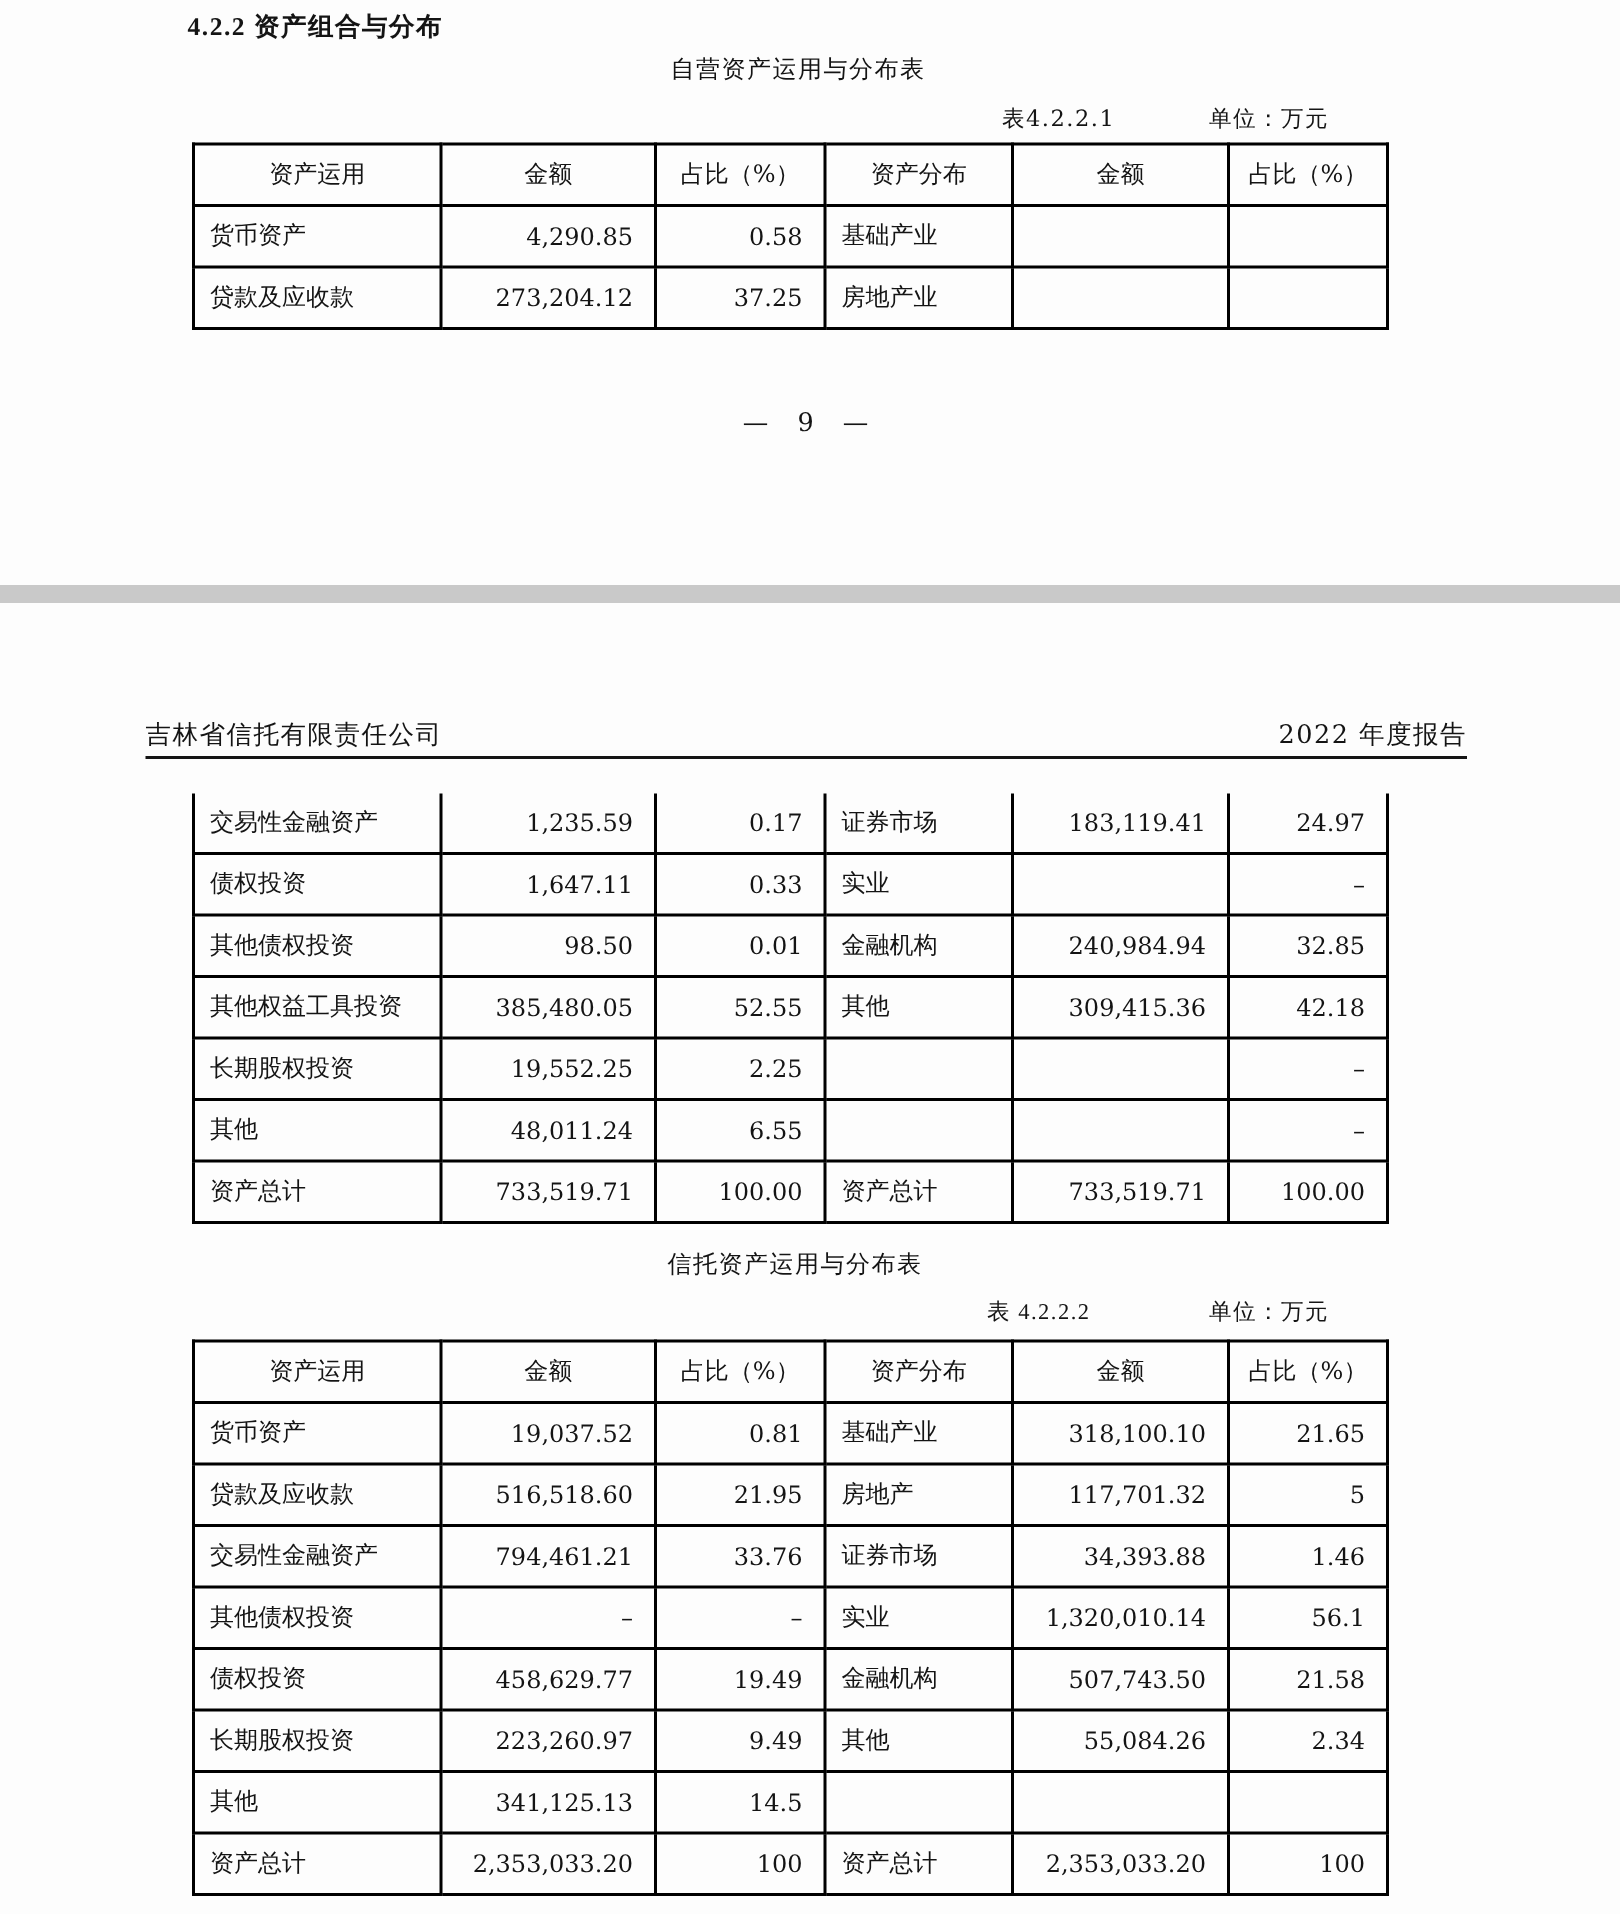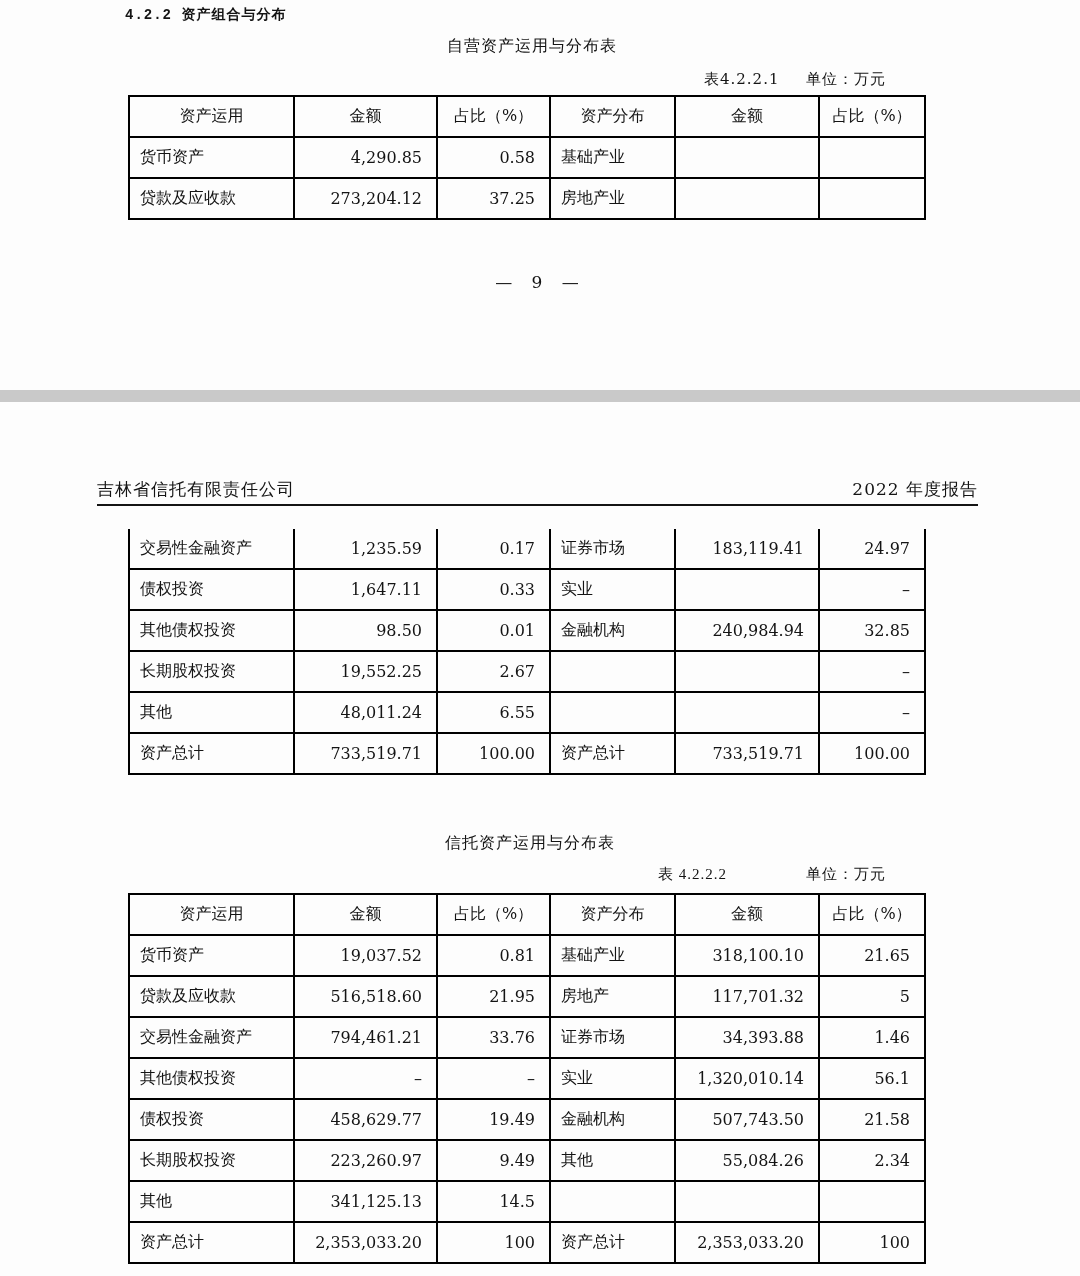--- a/index.html
+++ b/index.html
@@ -4,22 +4,22 @@
 <style>
   html,body{margin:0;padding:0;}
   body{
     width:1080px;height:1276px;position:relative;overflow:hidden;
     background:#fdfdfd;color:#141414;
     font-family:"DejaVu Serif","Liberation Serif",serif;
   }
   .abs{position:absolute;}
   
   .section-heading{
-    left:125px;top:6px;font-size:14px;font-weight:bold;
-    font-family:Liberation Mono, monospace;
+    left:125px;top:6px;font-size:17px;font-weight:bold;
+    font-family:Liberation Serif, serif;
     letter-spacing:1px;
   }
   .table-title{font-size:16px;letter-spacing:1px;}
   .table-caption{font-size:15px;letter-spacing:1px;}
   
   table.fin{
     border-collapse:collapse;table-layout:fixed;width:798px;
     font-size:16px;
     margin-left:31px;
   }
@@ -48,21 +48,21 @@
     font-size:17px;letter-spacing:1px;
   }
 </style>
 </head>
 <body>
 
 <div class="abs section-heading">4.2.2 资产组合与分布</div>
 
 <div class="abs table-title" style="left:447px;top:36px;">自营资产运用与分布表</div>
 
-<div class="abs table-caption" style="left:668px;top:70px;margin-left:36px;">表4.2.2.1</div>
+<div class="abs table-caption" style="left:668px;top:70px;">表4.2.2.1</div>
 <div class="abs table-caption" style="left:806px;top:70px;">单位：万元</div>
 
 <table class="fin abs" style="left:97px;top:95px;">
   <colgroup>
     <col style="width:165px">
       <col style="width:143px">
       <col style="width:113px">
     <col style="width:125px">
       <col style="width:144px">
       <col style="width:106px">
@@ -134,23 +134,31 @@
       </tr>
       <tr>
         <td>其他债权投资</td>
         <td>98.50</td>
         <td>0.01</td>
         <td>金融机构</td>
         <td>240,984.94</td>
         <td>32.85</td>
       </tr>
       <tr>
+        <td>其他权益工具投资</td>
+        <td>385,480.05</td>
+        <td>52.55</td>
+        <td>其他</td>
+        <td>309,415.36</td>
+        <td>42.18</td>
+      </tr>
+      <tr>
         <td>长期股权投资</td>
         <td>19,552.25</td>
-        <td>2.67</td>
+        <td>2.25</td>
         <td></td>
         <td></td>
         <td>–</td>
       </tr>
       <tr>
         <td>其他</td>
         <td>48,011.24</td>
         <td>6.55</td>
         <td></td>
         <td></td>

